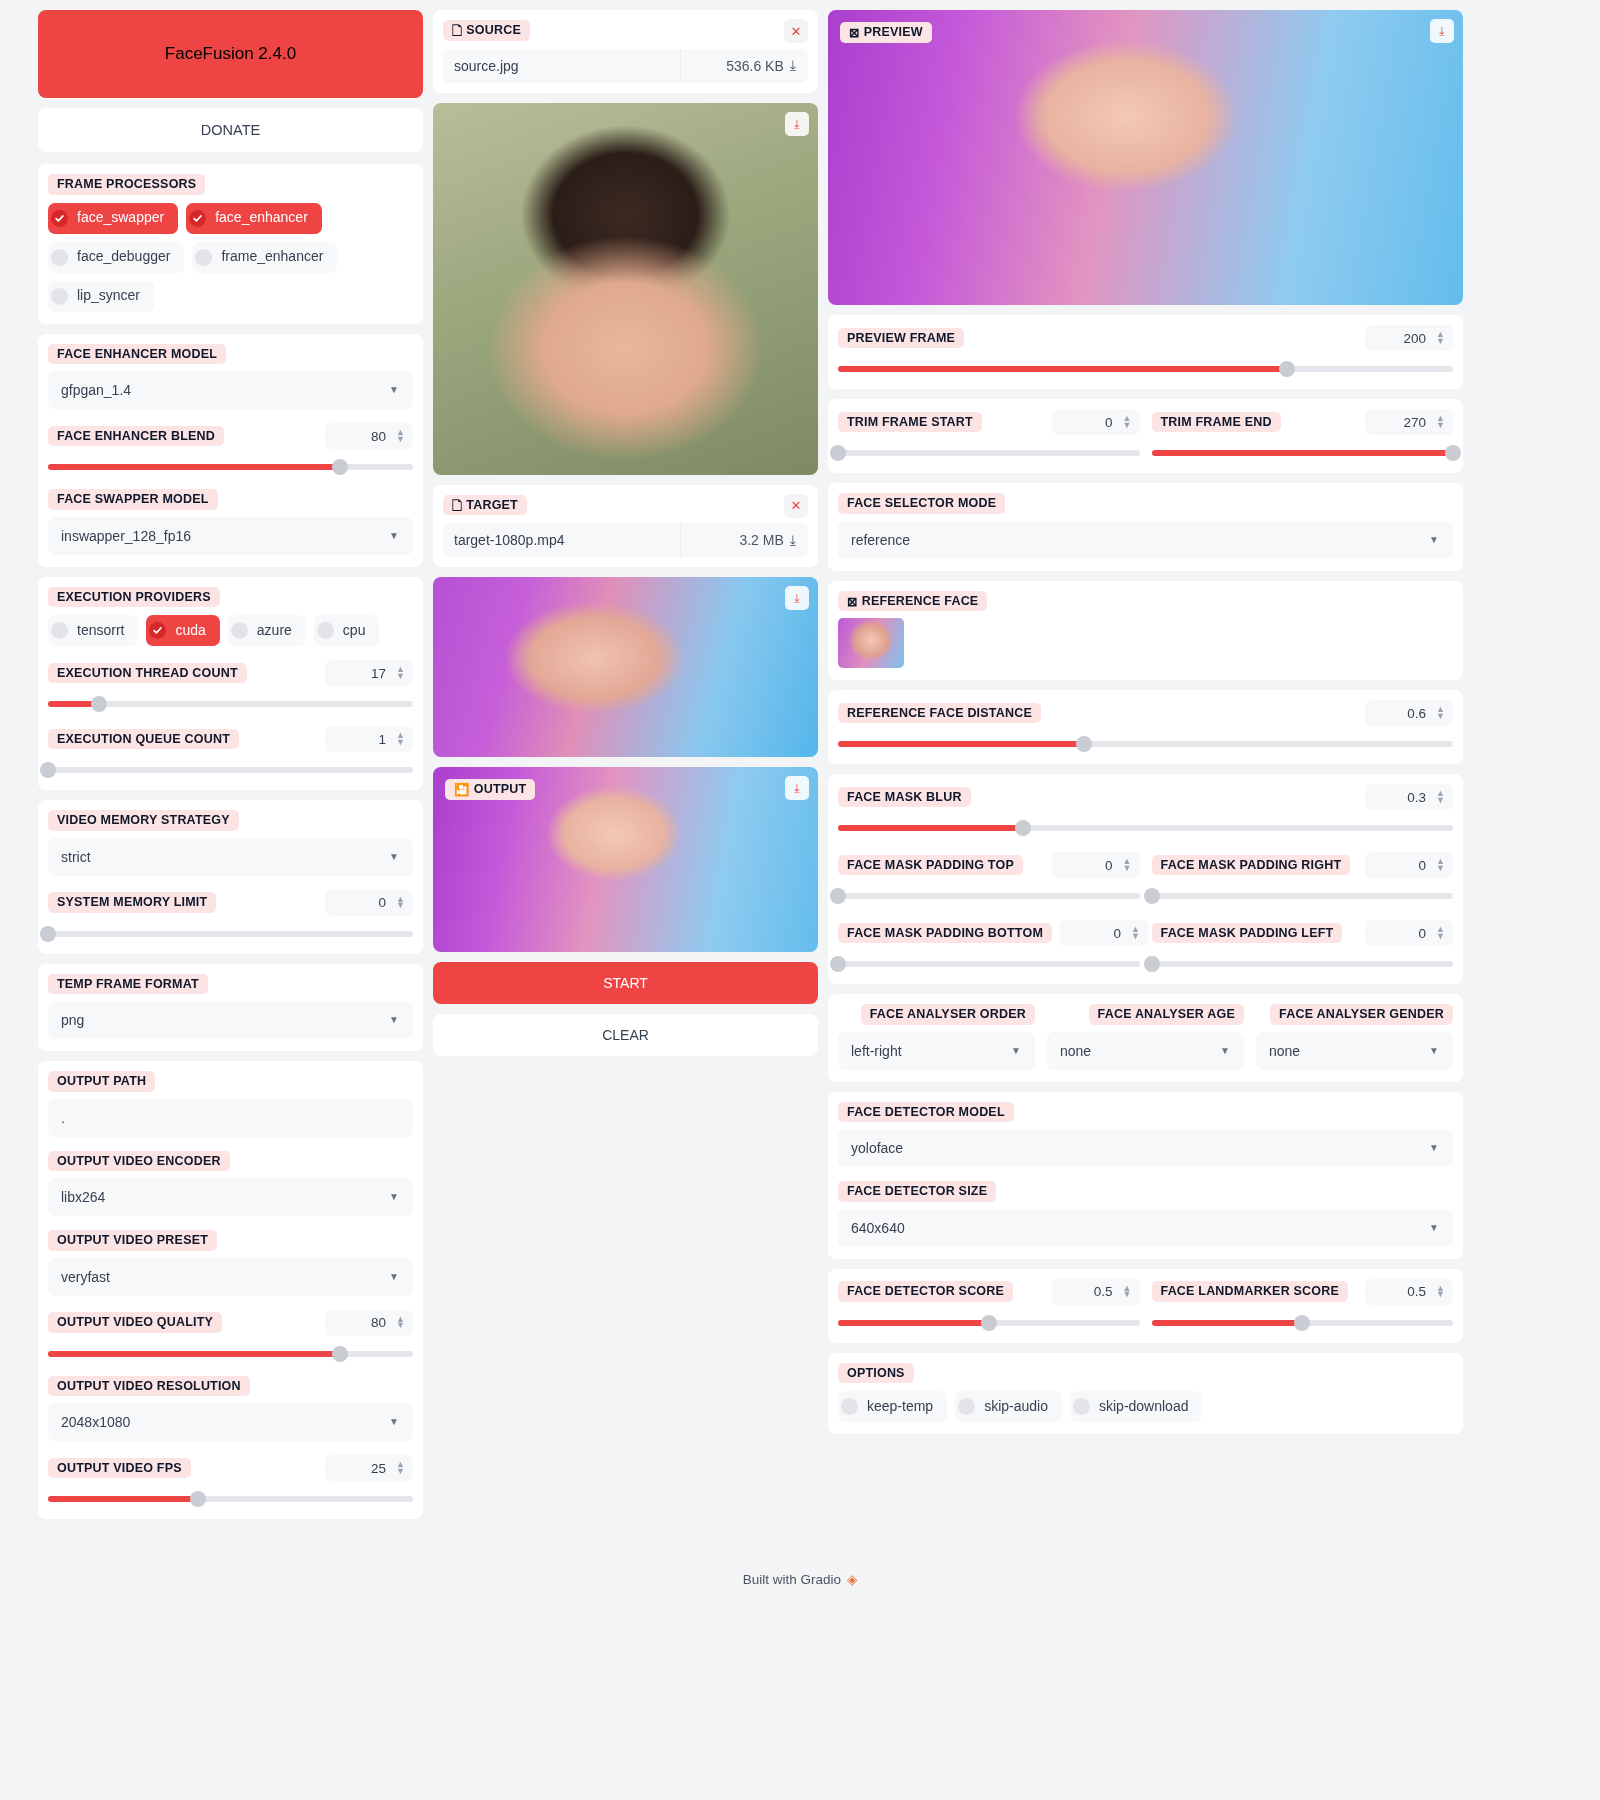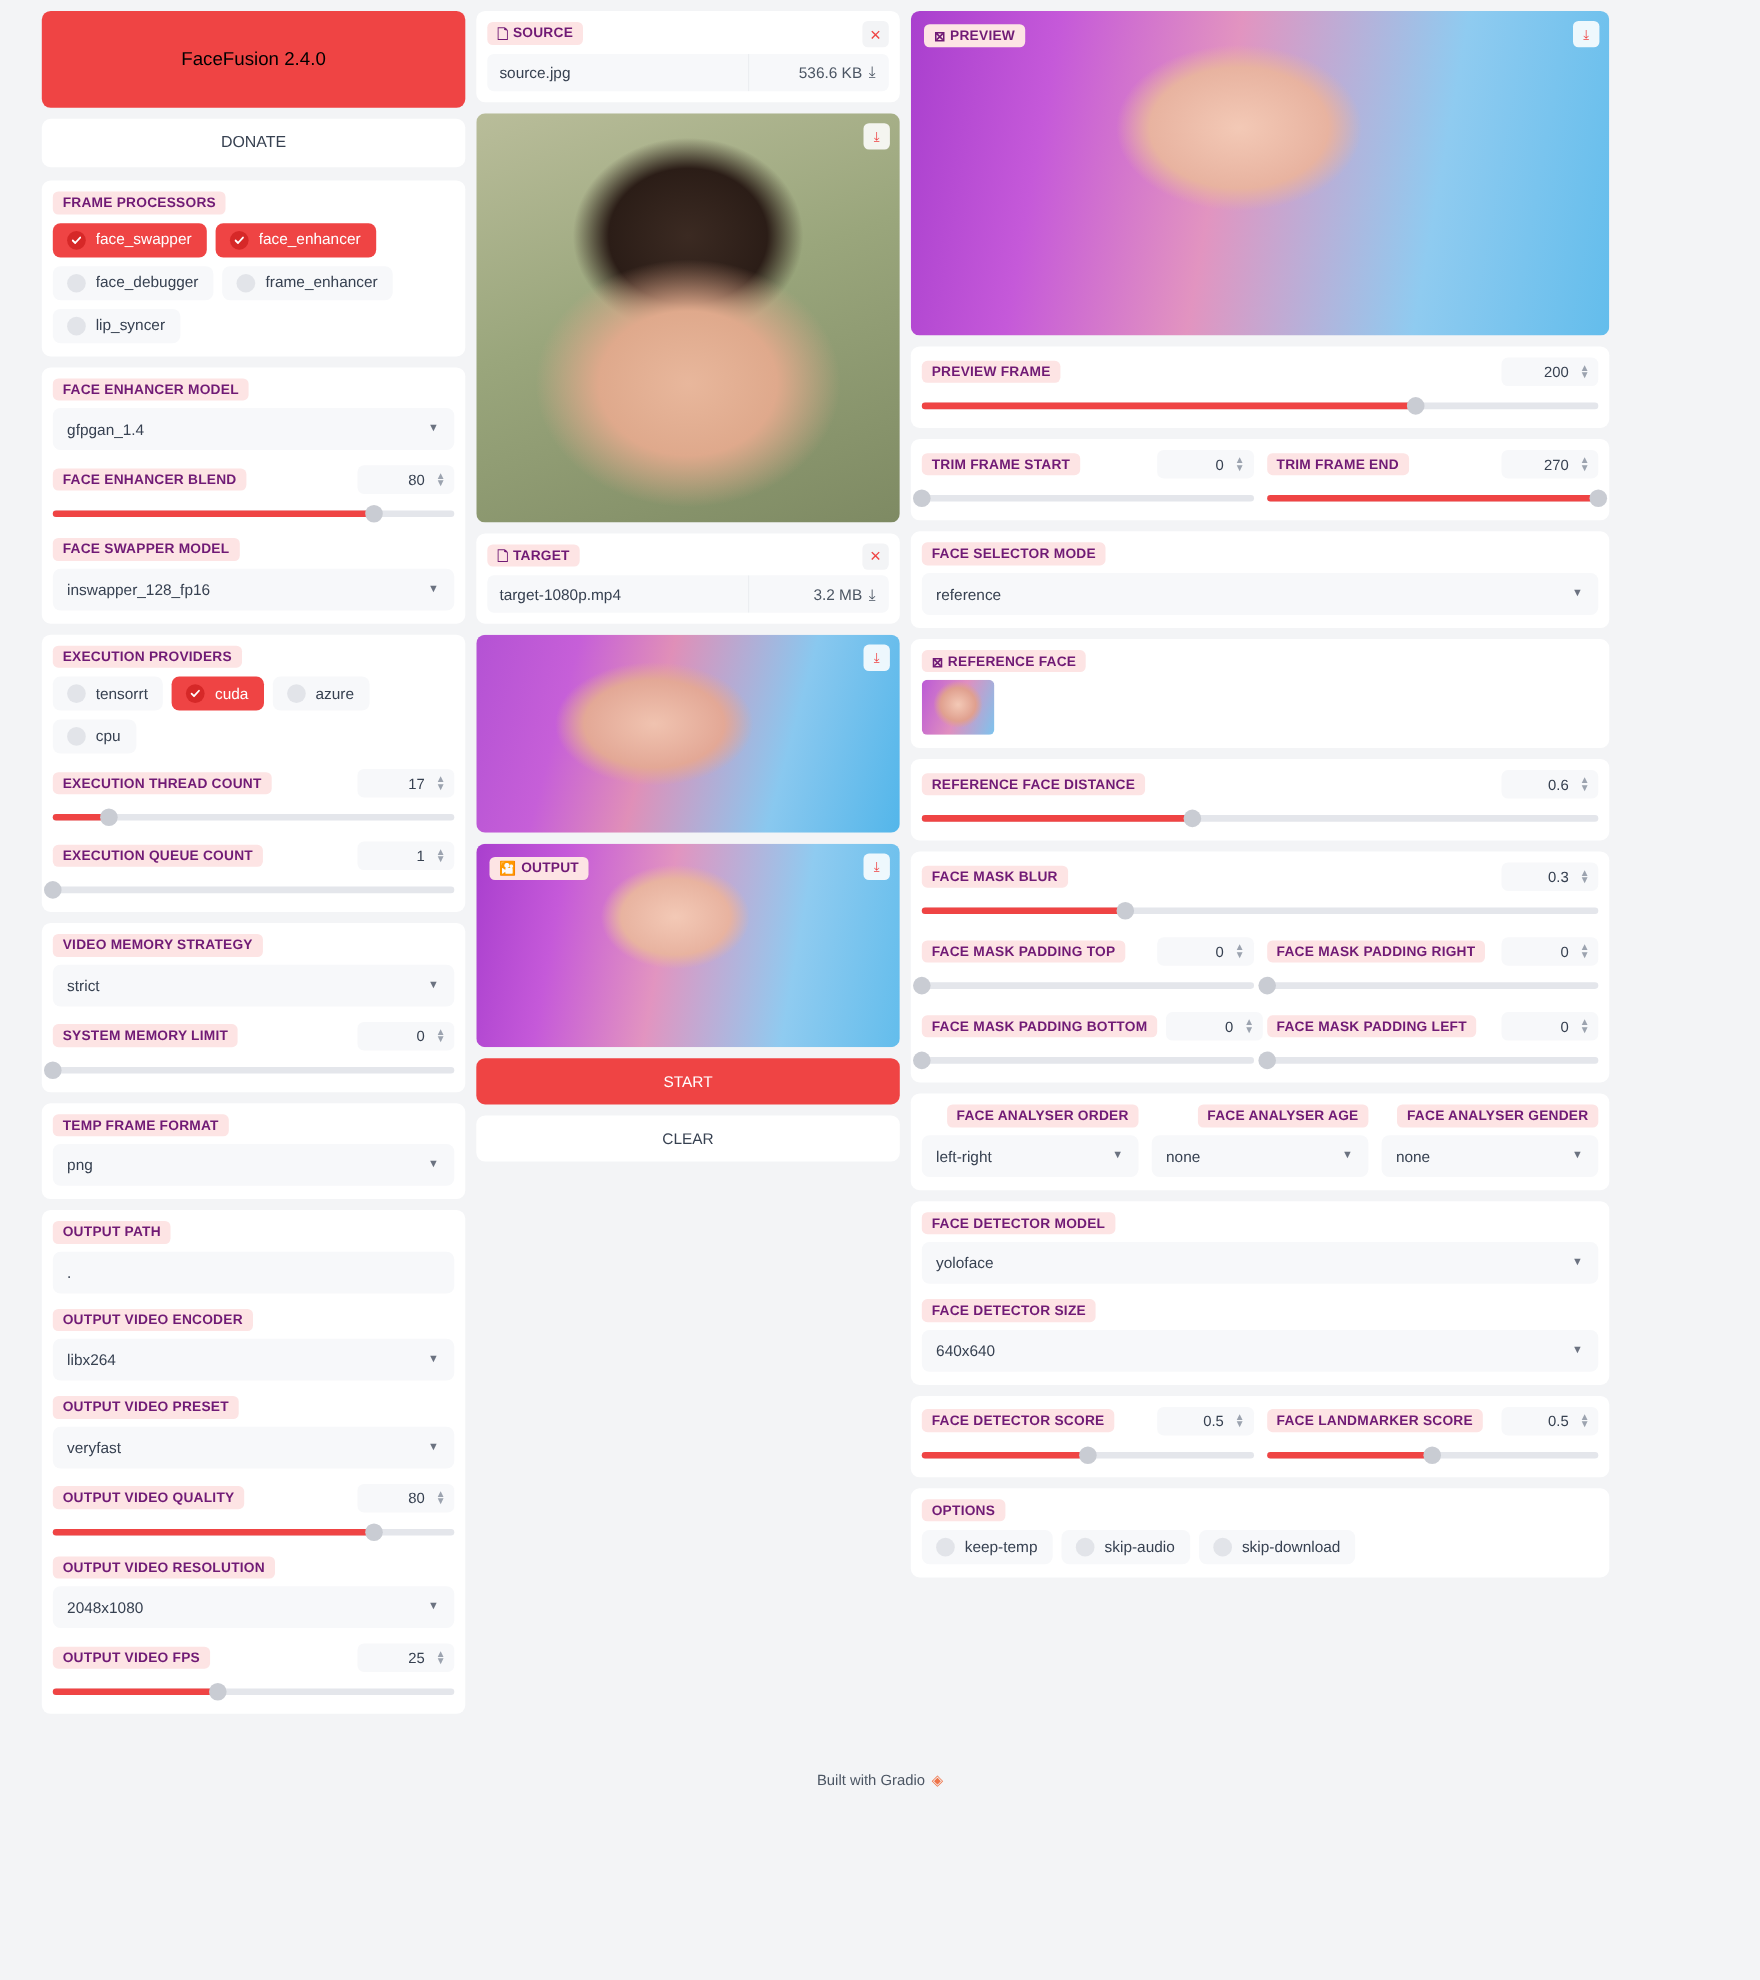--- a/index.html
+++ b/index.html
@@ -23,21 +23,21 @@
   .block {
     background: #ffffff;
     border-radius: 8px;
     padding: 10px 10px 12px 10px;
     margin-bottom: 10px;
   }
 
   .label {
     display: inline-block;
     background: #fde4e4;
-    color: #701a75;
+    color: #0f172a;
     font-size: 12.5px;
     font-weight: bold;
     letter-spacing: .2px;
     padding: 4px 9px 4px 9px;
     border-radius: 5px;
     line-height: 1;
     white-space: nowrap;
   }
   .label .micon { margin-right: 4px; position: relative; top: 1px; }
 
@@ -75,21 +75,21 @@
   }
 
   
   .pill-wrap { display: flex; flex-wrap: wrap; gap: 8px; margin-top: 8px; }
   .pill {
     display: inline-flex;
     align-items: center;
     gap: 9px;
     background: #f7f8fa;
     border-radius: 7px;
-    padding: 7px 14px 7px 13px;
+    padding: 7px 14px 7px 3px;
     font-size: 14px;
     color: #374151;
     cursor: pointer;
     line-height: 1.1;
   }
   .pill.on { background: #ef4444; color: #ffffff; }
   .cbox {
     width: 17px; height: 17px;
     border-radius: 50%;
     background: #e2e4e9;

